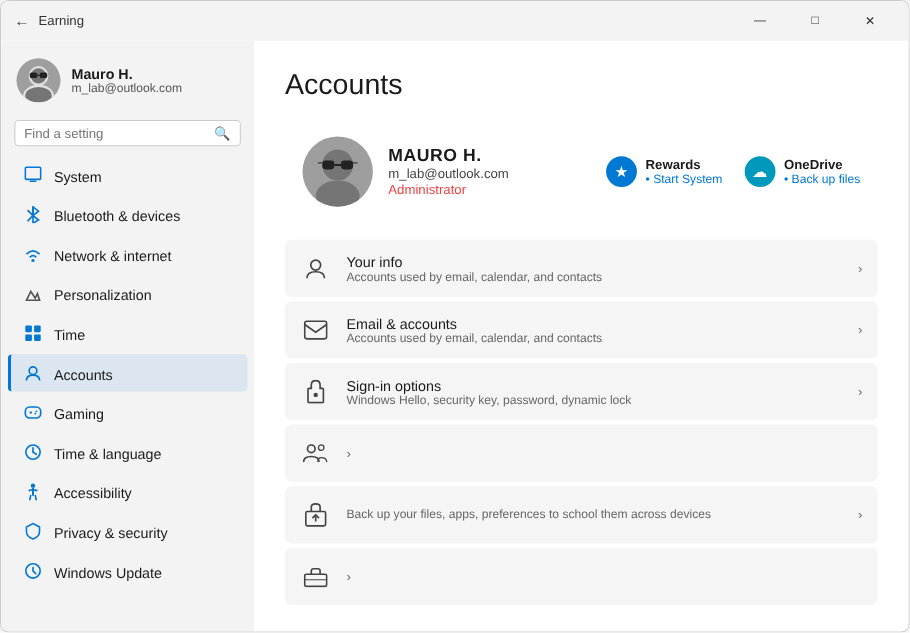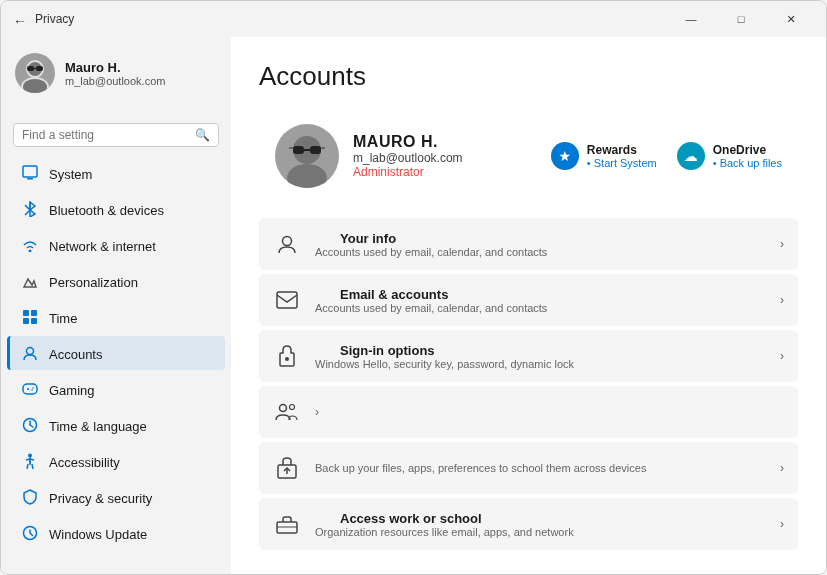--- a/index.html
+++ b/index.html
@@ -90,21 +90,21 @@
     .user-info .user-name {
       font-size: 13px;
       font-weight: 600;
       color: #1a1a1a;
     }
     .user-info .user-email {
       font-size: 11px;
       color: #555;
     }
     .search-box {
-      margin: 18px 12px 8px 12px;
+      margin: 4px 12px 8px 12px;
       display: flex;
       align-items: center;
       background: #fff;
       border: 1px solid #ccc;
       border-radius: 4px;
       padding: 4px 8px;
       gap: 6px;
     }
     .search-box input {
       border: none;
@@ -244,23 +244,22 @@
       justify-content: center;
       flex-shrink: 0;
       font-size: 16px;
       color: #444;
     }
     .settings-item-text {
       flex: 1;
     }
     .settings-item-title {
       font-size: 13px;
-      font-weight: 700;
+      font-weight: 400;
       color: #1a1a1a;
-      margin-left: 25px;
     }
     .settings-item-desc {
       font-size: 11px;
       color: #666;
     }
     .chevron {
       color: #666;
       font-size: 12px;
     }
     .back-arrow {
@@ -270,21 +269,21 @@
     }
   </style>
 </head>
 <body>
 
 <div class="window">
 
   <div class="title-bar">
     <div class="title-bar-left">
       <span class="back-arrow">←</span>
-      <span class="title-bar-title">Privacy</span>
+      <span class="title-bar-title">Earning</span>
     </div>
     <div class="title-bar-controls">
       <button class="tb-btn">—</button>
       <button class="tb-btn">□</button>
       <button class="tb-btn close">✕</button>
     </div>
   </div>
 
   <div class="content-area">
 
@@ -547,23 +546,19 @@
         </div>
 
         <div class="settings-item">
           <div class="settings-item-icon">
             <svg width="22" height="20" viewBox="0 0 22 20">
                 <rect x="1" y="8" width="20" height="11" rx="1.5" fill="none" stroke="#444" stroke-width="1.5"></rect>
                 <path d="M7 8 L7 5 Q7 3 9 3 L13 3 Q15 3 15 5 L15 8" fill="none" stroke="#444" stroke-width="1.5"></path>
                 <line x1="1" y1="13" x2="21" y2="13" stroke="#444" stroke-width="1"></line>
               </svg>
           </div>
-          <div class="settings-item-text">
-            <div class="settings-item-title">Access work or school</div>
-            <div class="settings-item-desc">Organization resources like email, apps, and network</div>
-          </div>
           <span class="chevron">›</span>
         </div>
 
       </div>
     </div>
   </div>
 </div>
 
 </body></html>

